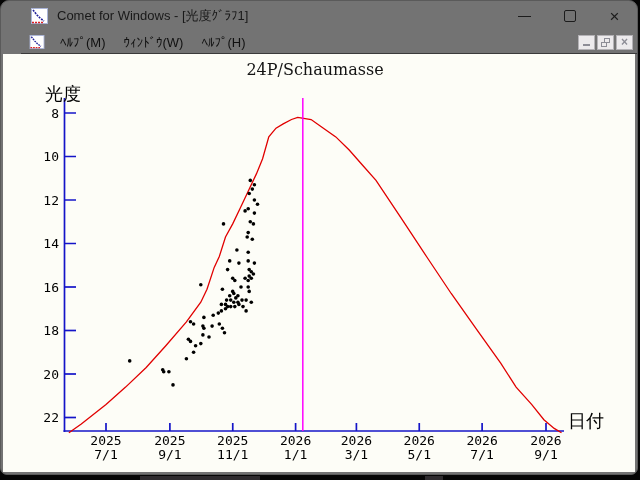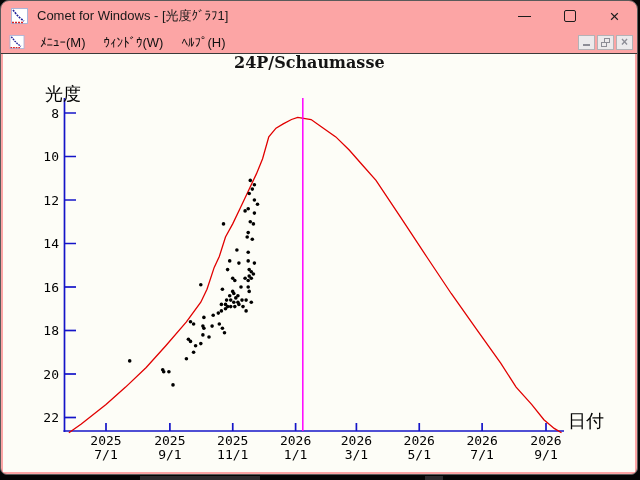--- a/index.html
+++ b/index.html
@@ -1,21 +1,21 @@
 <!DOCTYPE html>
 <html><head>
 <meta charset="utf-8">
 <style>
   html,body{margin:0;padding:0;background:#000;}
   .screen{position:relative;width:640px;height:480px;background:#050505;overflow:hidden;
           font-family:"Liberation Sans",sans-serif;}
   .taskbar-blob{position:absolute;bottom:0;height:4px;background:#2e2b2e;}
 
-  .window{position:absolute;left:0;top:0;width:638px;height:475px;background:#fca5a5;
-          border:1px solid #5a5a5a;border-radius:9px 9px 7px 7px;overflow:hidden;box-sizing:border-box;}
+  .window{position:absolute;left:0;top:0;width:638px;height:475px;background:#737373;
+          border:1px solid #5a5a5a;border-radius:9px 9px 7px 7px;overflow:hidden;box-sizing:border-box;padding-left:20px;}
 
   
   .titlebar{height:30px;display:flex;align-items:center;padding-left:10px;}
   .titlebar .app-icon{width:17px;height:16px;margin-right:9px;flex:0 0 auto;}
   .title-text{font-size:13px;color:#191919;white-space:nowrap;}
   .tb-controls{margin-left:auto;display:flex;height:30px;}
   .tb-btn{width:45px;height:30px;display:flex;align-items:center;justify-content:center;cursor:default;}
   .glyph-min{width:13px;height:0;border-top:1.4px solid #1c1c1c;}
   .glyph-max{width:10px;height:10px;border:1.4px solid #1c1c1c;border-radius:2px;}
   .glyph-close{font-size:17px;font-weight:300;color:#1c1c1c;line-height:1;}
@@ -30,22 +30,22 @@
            display:flex;align-items:center;justify-content:center;box-sizing:border-box;}
   .mdi-min{width:7px;height:0;border-top:2px solid #8d8d96;margin-top:6px;}
   .mdi-restore{position:relative;width:9px;height:9px;}
   .mdi-restore .r1{position:absolute;right:0;top:0;width:6px;height:5px;border:1px solid #8d8d96;box-sizing:border-box;}
   .mdi-restore .r2{position:absolute;left:0;bottom:0;width:6px;height:5px;border:1px solid #8d8d96;background:#eceaec;box-sizing:border-box;}
   .mdi-close{color:#8d8d96;font-size:12px;font-weight:bold;line-height:1;}
 
   
   .client{position:absolute;left:2px;top:53px;right:2px;bottom:2px;background:#fdfdf7;overflow:hidden;}
   .chart-abs{position:absolute;left:-2px;top:-53px;width:640px;height:480px;}
-  .chart-title{position:absolute;left:233px;top:52px;width:162px;
-               font-family:"DejaVu Serif",serif;font-weight:bold;font-size:16px;color:#141414;}
+  .chart-title{position:absolute;left:233px;top:59px;width:162px;text-align:center;
+               font-family:"DejaVu Serif",serif;font-weight:normal;font-size:16px;color:#141414;}
   .axis-caption{position:absolute;font-size:18px;color:#000;white-space:nowrap;}
   #ylabel{left:44px;top:81px;}
   #xlabel{left:567px;top:408px;}
   #chart-svg{position:absolute;left:0;top:0;}
   #chart-svg text.tick{font-family:"DejaVu Sans Mono",monospace;font-size:13px;fill:#000;}
 </style>
 </head>
 <body>
 
 <div class="screen">
@@ -71,21 +71,21 @@
           </div>
       </div>
     </div>
 
     <div class="menubar">
       <svg class="app-icon" viewBox="0 0 17 16">
         <rect x="0.5" y="0.5" width="16" height="15" fill="#ffffff" stroke="#aab4d8" stroke-width="1"></rect>
         <polyline points="2,2 6,7 9,10 13,13" fill="none" stroke="#24249a" stroke-width="1.6" stroke-dasharray="2,1"></polyline>
         <line x1="1" y1="14.5" x2="12" y2="14.5" stroke="#d22" stroke-width="1.4" stroke-dasharray="2,1"></line>
       </svg>
-      <span class="menu-item">ﾒﾆｭｰ(M)</span>
+      <span class="menu-item">ﾍﾙﾌﾟ(M)</span>
       <span class="menu-item">ｳｨﾝﾄﾞｳ(W)</span>
       <span class="menu-item">ﾍﾙﾌﾟ(H)</span>
       <div class="mdi-controls">
         <div class="mdi-btn">
             <span class="mdi-min"></span>
           </div>
         <div class="mdi-btn">
           <span class="mdi-restore">
               <span class="r1"></span>
               <span class="r2"></span>

